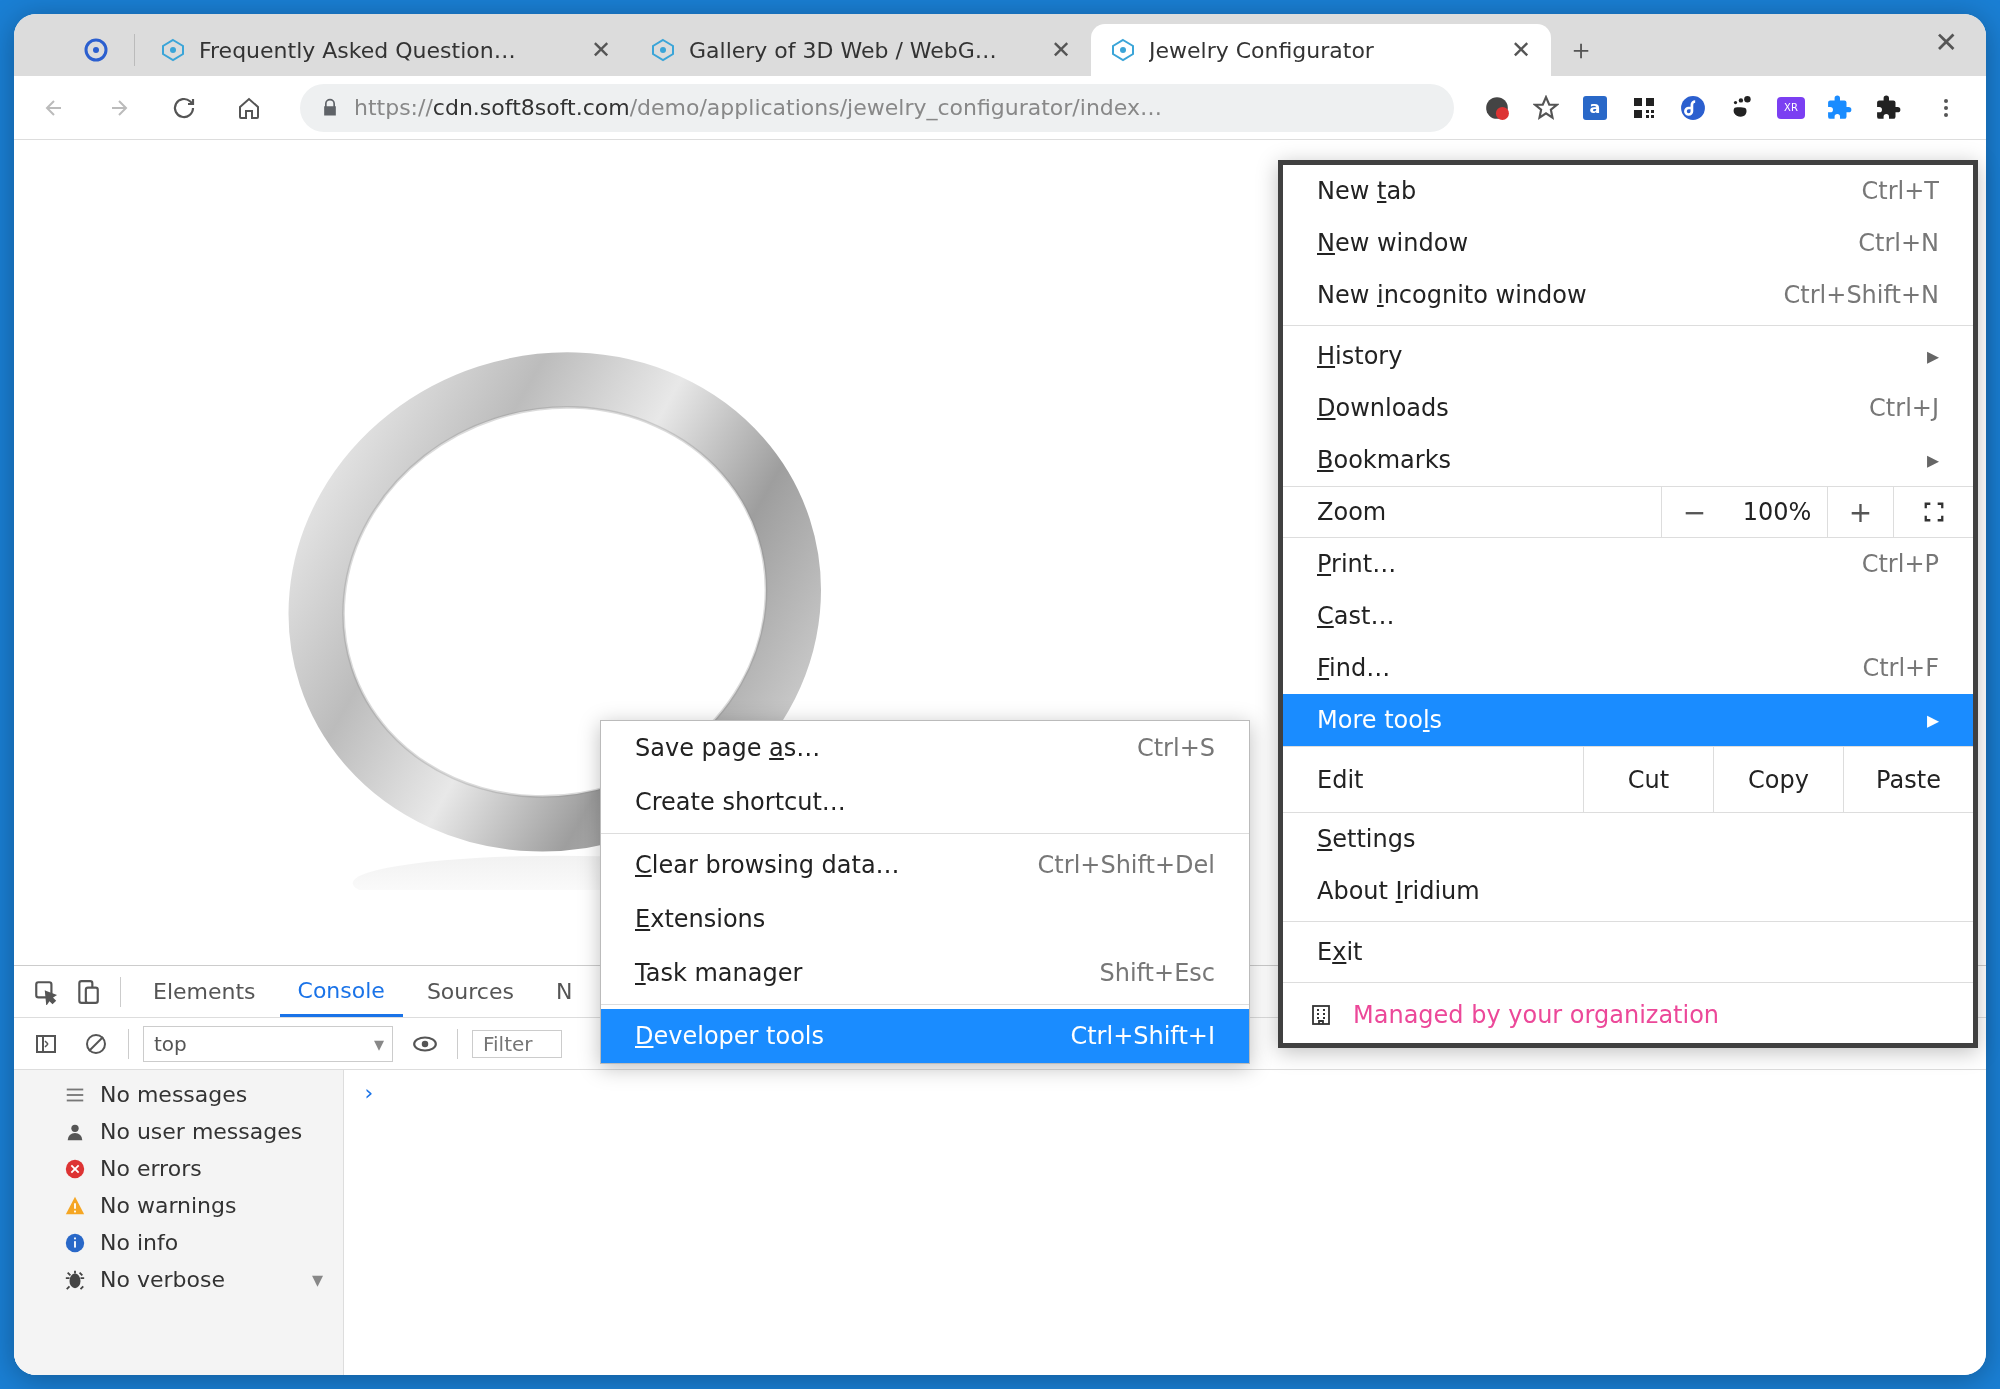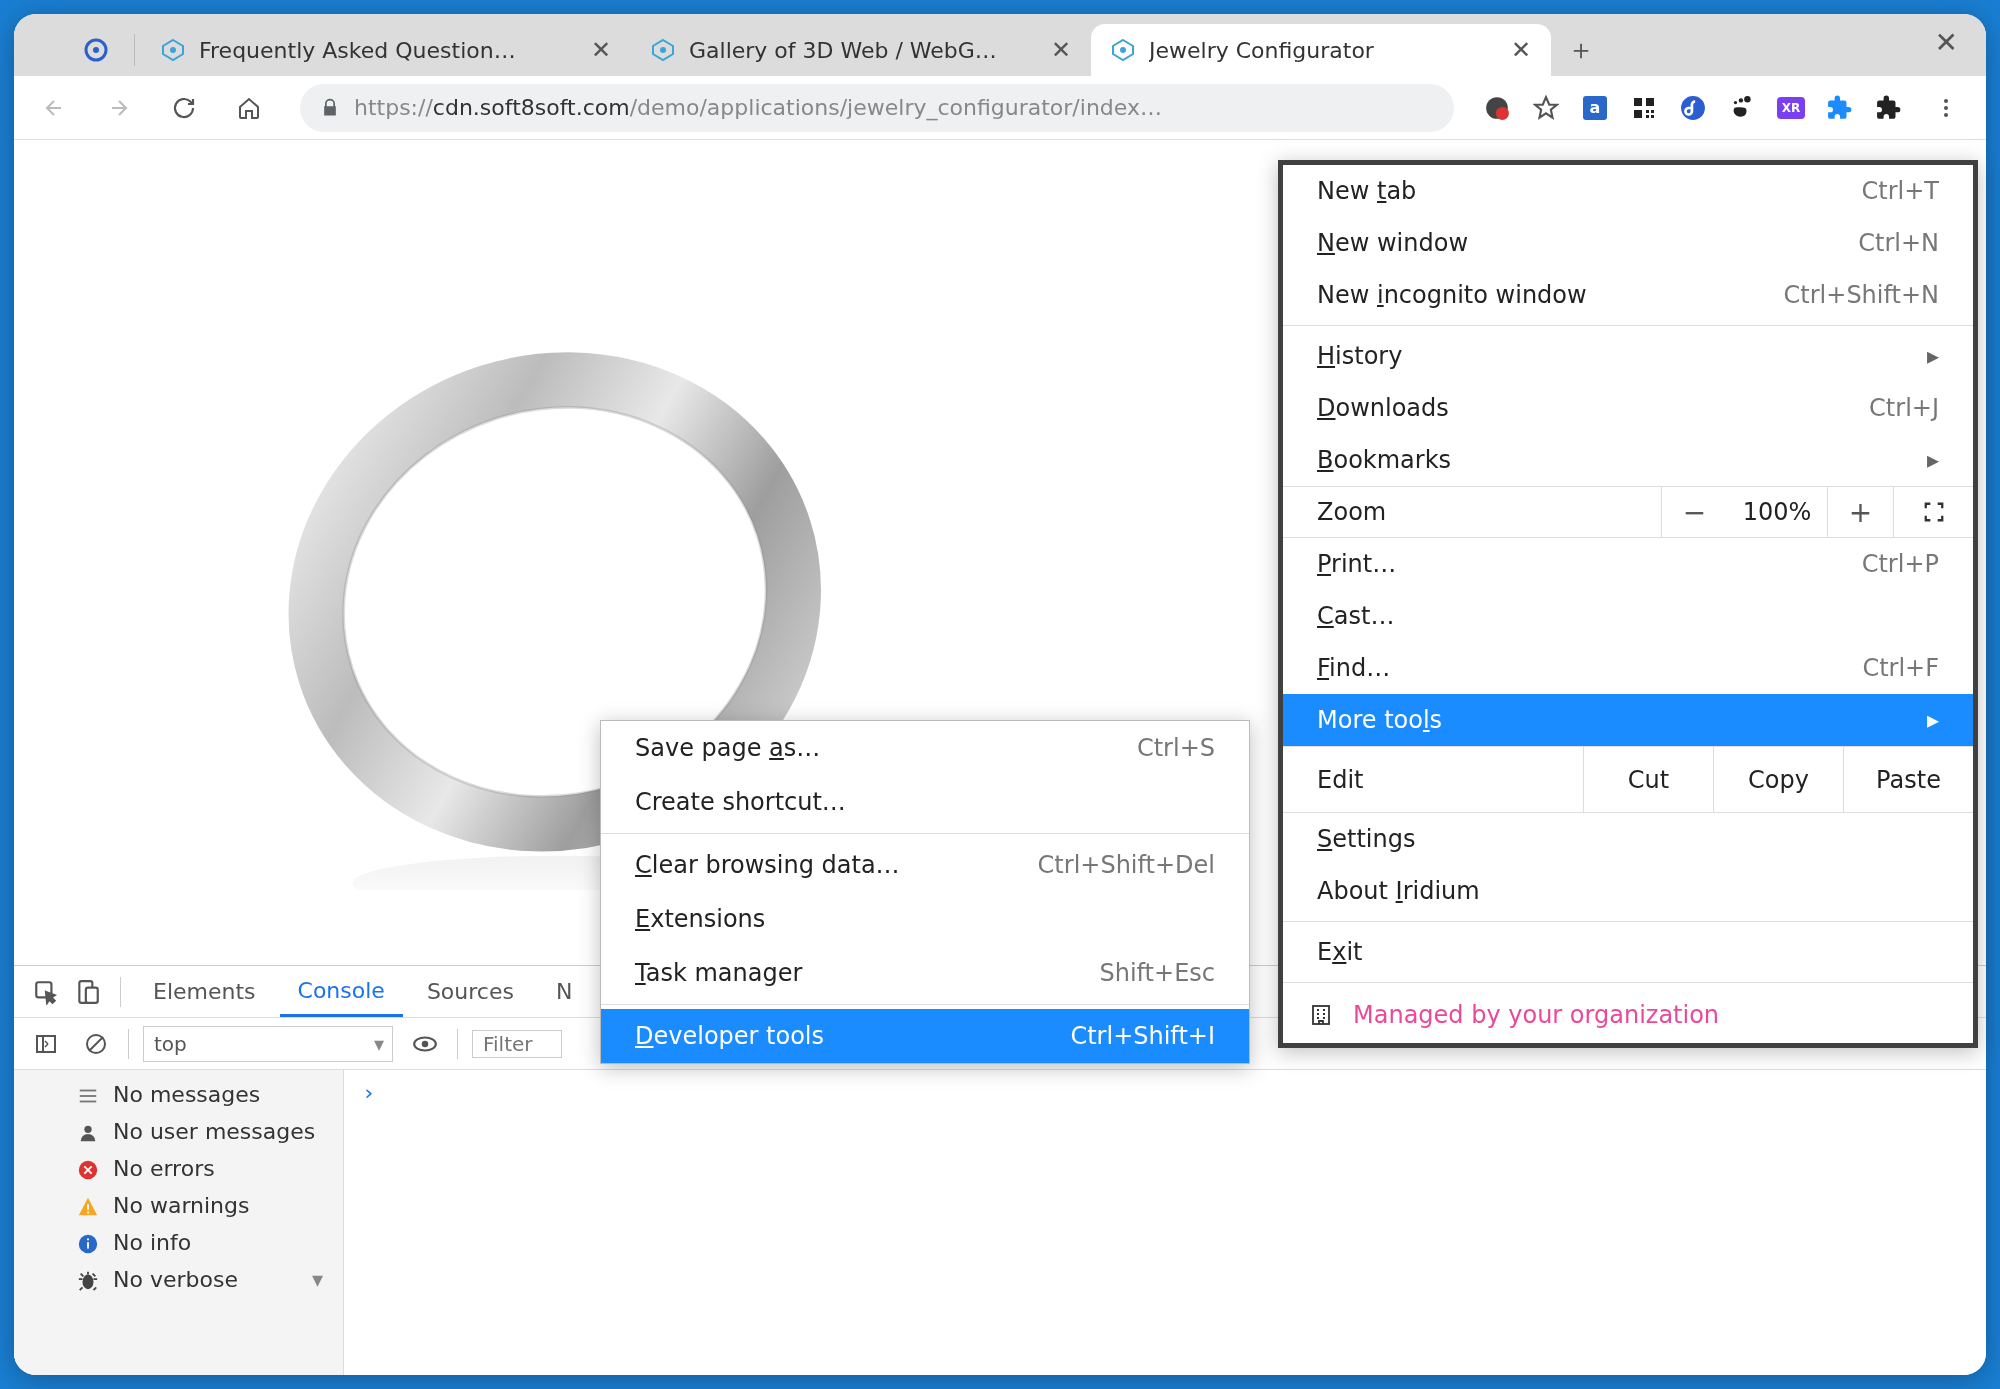--- a/index.html
+++ b/index.html
@@ -34,21 +34,21 @@
 .dt-tabs { height:52px; border-bottom:1px solid #ddd; display:flex; align-items:center; padding:0 14px; gap:6px; font-size:22px; color:#555; }
 .dt-tab { padding:0 18px; height:100%; display:flex; align-items:center; }
 .dt-tab.active { color:#1a73e8; border-bottom:3px solid #1a73e8; }
 .dt-icon { width:36px; height:36px; display:flex; align-items:center; justify-content:center; }
 .dt-filter { height:52px; border-bottom:1px solid #ddd; display:flex; align-items:center; padding:0 14px; gap:14px; font-size:22px; color:#555; }
 .dt-filter input { height:28px; border:1px solid #ccc; padding:0 10px; font-size:20px; width:90px; }
 .dt-select { height:36px; border:1px solid #ccc; padding:0 30px 0 10px; font-size:20px; display:flex; align-items:center; background:#fff; position:relative; width:250px; }
 .dt-select::after { content:"▾"; position:absolute; right:8px; color:#888; }
 .dt-body { flex:1; display:flex; }
 .dt-sidebar { width:330px; border-right:1px solid #ddd; background:#f4f4f4; padding:6px 0; font-size:22px; color:#333; overflow:auto; }
-.dt-row { display:flex; align-items:flex-end; gap:14px; padding:6px 20px 6px 63px; }
+.dt-row { display:flex; align-items:center; gap:14px; padding:6px 20px 6px 50px; }
 .dt-main { flex:1; padding:10px 18px; font-size:20px; color:#1a73e8; }
 .prompt { color:#1a73e8; font-family:monospace; font-size:22px; }
 
 
 .menu { position:absolute; top:160px; right:22px; width:700px; background:#fff; border:5px solid #404040; box-shadow:0 4px 20px rgba(0,0,0,.25); font-size:24px; color:#222; z-index:100; }
 .mrow { display:flex; align-items:center; height:52px; padding:0 34px; justify-content:space-between; }
 .mrow .shortcut { color:#777; }
 .mrow .arrow { color:#666; }
 .msep { height:1px; background:#ddd; margin:4px 0; }
 .mrow.hl { background:#1a8cff; color:#fff; }
@@ -173,21 +173,21 @@
       </div>
     <div class="ext-icon">
         <svg width="26" height="26" viewBox="0 0 24 24" fill="#222">
           <circle cx="17" cy="4" r="3"></circle>
           <circle cx="11" cy="5" r="2"></circle>
           <circle cx="6" cy="7" r="1.5"></circle>
           <path d="M5 12c0-1 8-1 10 0 2 1 2 8-4 8s-8-5-6-8z"></path>
         </svg>
       </div>
     <div class="ext-icon">
-        <div style="width:28px;height:22px;background:#7b3ff2;color:#fff;font-size:12px;font-weight:bold;border-radius:4px;display:flex;align-items:center;justify-content:center">XR</div>
+        <div style="width:28px;height:22px;background:#7b3ff2;color:#fff;font-size:10px;font-weight:normal;border-radius:4px;display:flex;align-items:center;justify-content:center">XR</div>
       </div>
     <div class="ext-icon">
         <svg width="26" height="26" viewBox="0 0 24 24" fill="#1a8cff">
           <path d="M20 11h-2V7a2 2 0 0 0-2-2h-4V3a2.5 2.5 0 0 0-5 0v2H3a2 2 0 0 0-2 2v4h2a2.5 2.5 0 0 1 0 5H1v4a2 2 0 0 0 2 2h4v-2a2.5 2.5 0 0 1 5 0v2h4a2 2 0 0 0 2-2v-4h2a2.5 2.5 0 0 0 0-5z"></path>
         </svg>
       </div>
     <div class="ext-icon">
         <svg width="26" height="26" viewBox="0 0 24 24" fill="#222">
           <path d="M20 11h-2V7a2 2 0 0 0-2-2h-4V3a2.5 2.5 0 0 0-5 0v2H3a2 2 0 0 0-2 2v4h2a2.5 2.5 0 0 1 0 5H1v4a2 2 0 0 0 2 2h4v-2a2.5 2.5 0 0 1 5 0v2h4a2 2 0 0 0 2-2v-4h2a2.5 2.5 0 0 0 0-5z"></path>
         </svg>

